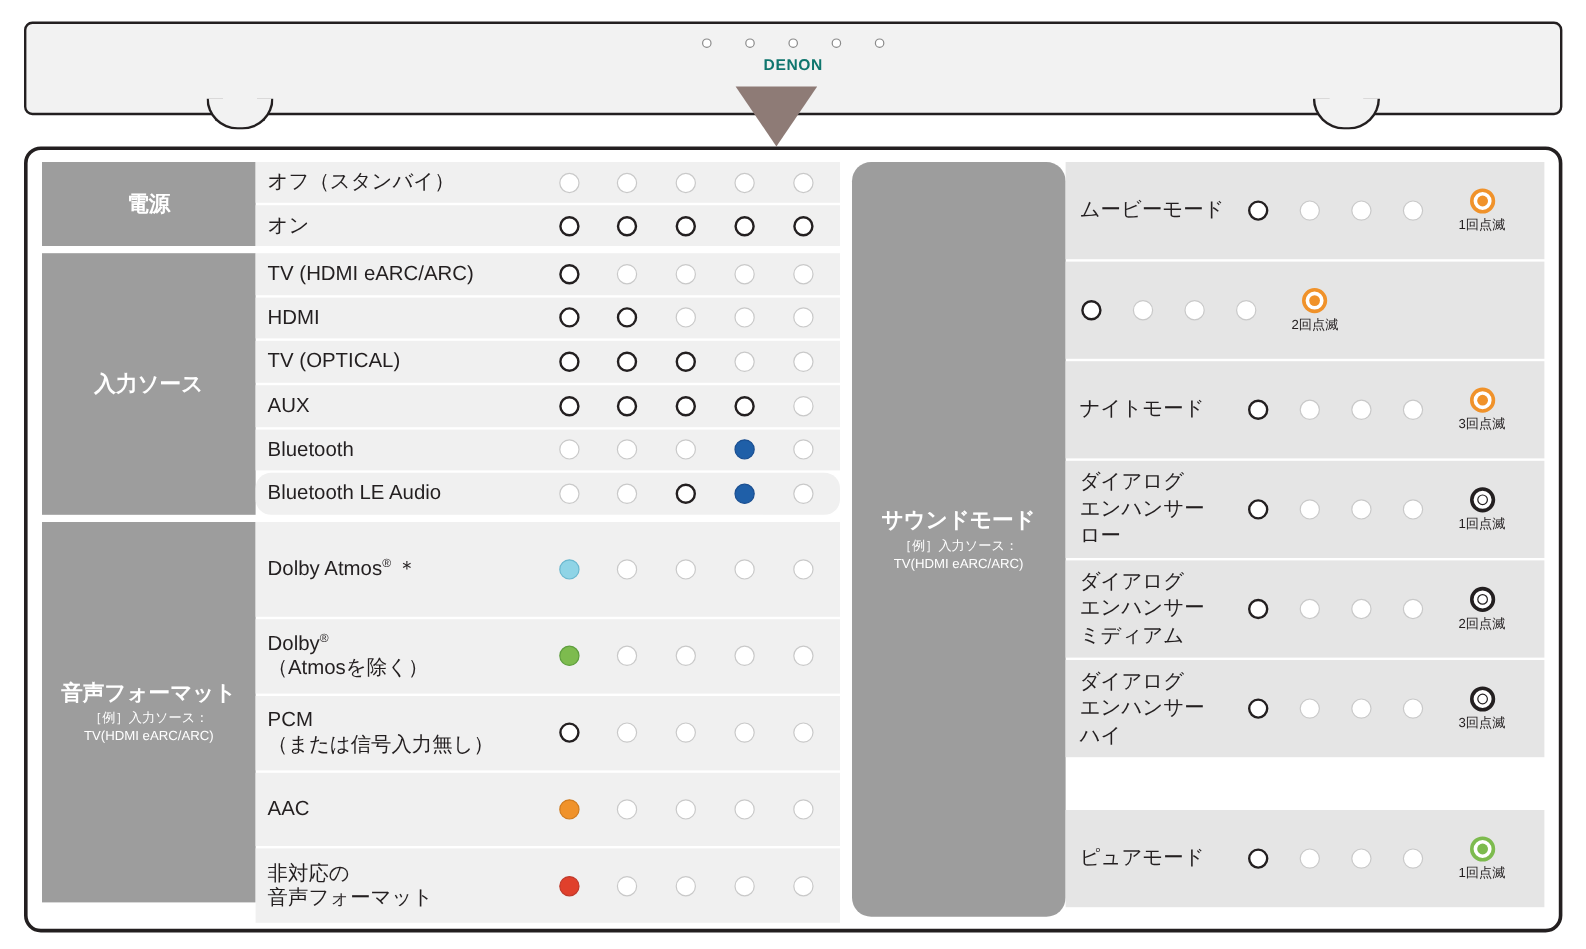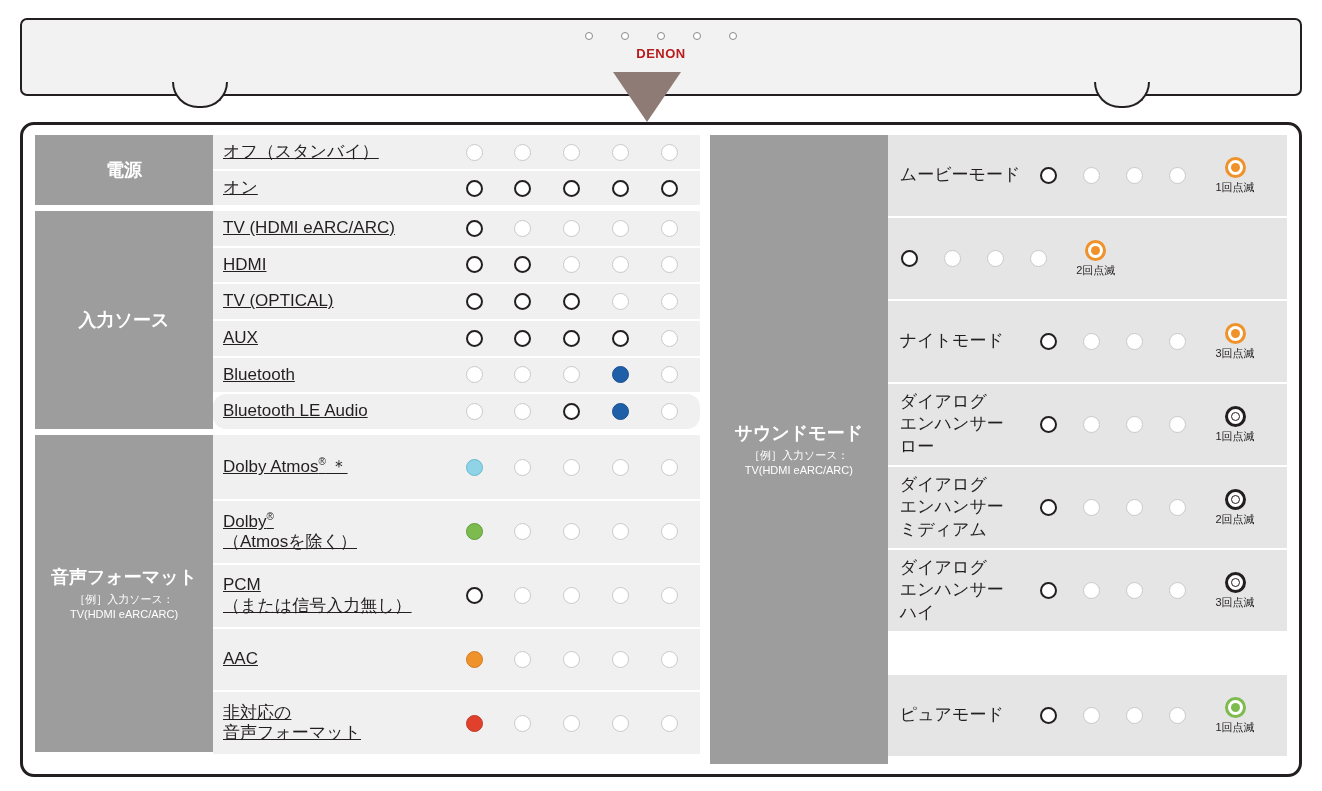--- a/index.html
+++ b/index.html
@@ -48,21 +48,21 @@
   }
   #device-brand {
     position: absolute;
     left: 0;
     top: 26px;
     width: 100%;
     text-align: center;
     font-size: 13px;
     letter-spacing: 0.5px;
     font-weight: bold;
-    color: #b91c1c;
+    color: #0f766e;
   }
   .foot {
     position: absolute;
     bottom: -14px;
     width: 56px;
     height: 26px;
     border: 2px solid #231f20;
     border-top: none;
     border-radius: 0 0 28px 28px;
     background: #f2f2f2;
@@ -121,21 +121,21 @@
     box-sizing: border-box;
     padding: 4px;
     line-height: 1.25;
   }
   .group-label .sub {
     font-weight: normal;
     font-size: 11px;
     line-height: 1.3;
     margin-top: 4px;
   }
-  .rows { flex: 1; text-decoration: underline; }
+  .rows { flex: 1; }
 
   .row {
     display: flex;
     align-items: center;
     background: #f0f0f0;
     margin-bottom: 2px;
     min-height: 34px;
     box-sizing: border-box;
   }
   .row:last-child { margin-bottom: 0; }
@@ -368,21 +368,21 @@
             </div>
           </div>
         </div>
       </div>
       <div class="section" style="height: 317px;">
         <div class="group-label">
           <div>音声フォーマット</div>
           <div class="sub">［例］入力ソース：<br>TV(HDMI eARC/ARC)</div>
         </div>
         <div class="rows">
-          <div class="row" style="height: 64px;">
+          <div class="row" style="height: 79px;">
             <div class="label">Dolby Atmos<sup>®</sup> ＊</div>
             <div class="leds">
               <div class="led cyan"></div>
               <div class="led off"></div>
               <div class="led off"></div>
               <div class="led off"></div>
               <div class="led off"></div>
             </div>
           </div>
           <div class="row" style="height: 61.8px; gap: 13px;">
@@ -422,21 +422,21 @@
               <div class="led off"></div>
               <div class="led off"></div>
               <div class="led off"></div>
               <div class="led off"></div>
             </div>
           </div>
         </div>
       </div>
     </div>
   <div class="col-right" id="right-column">
-      <div class="group-label" style="width: 178px;">
+      <div class="group-label" style="width: 178px; border-radius: 16px;">
         <div>サウンドモード</div>
         <div class="sub">［例］入力ソース：<br>TV(HDMI eARC/ARC)</div>
       </div>
       <div class="sound-rows">
         <div class="sound-row">
           <div class="label">ムービーモード</div>
           <div class="leds">
             <div class="led white"></div>
             <div class="led off"></div>
             <div class="led off"></div>

